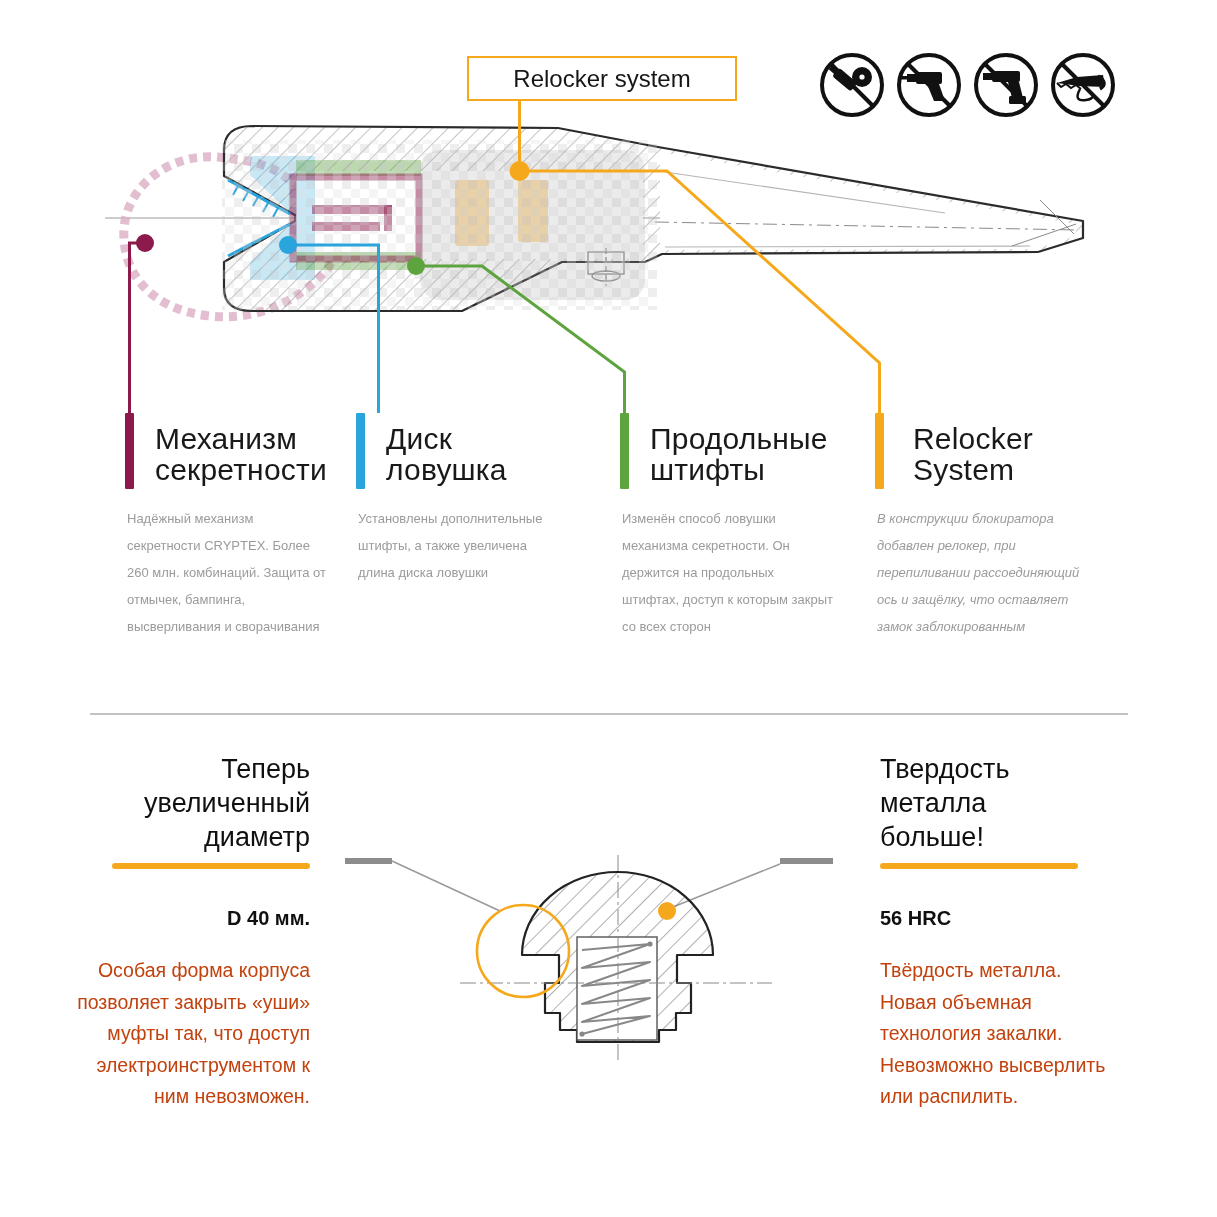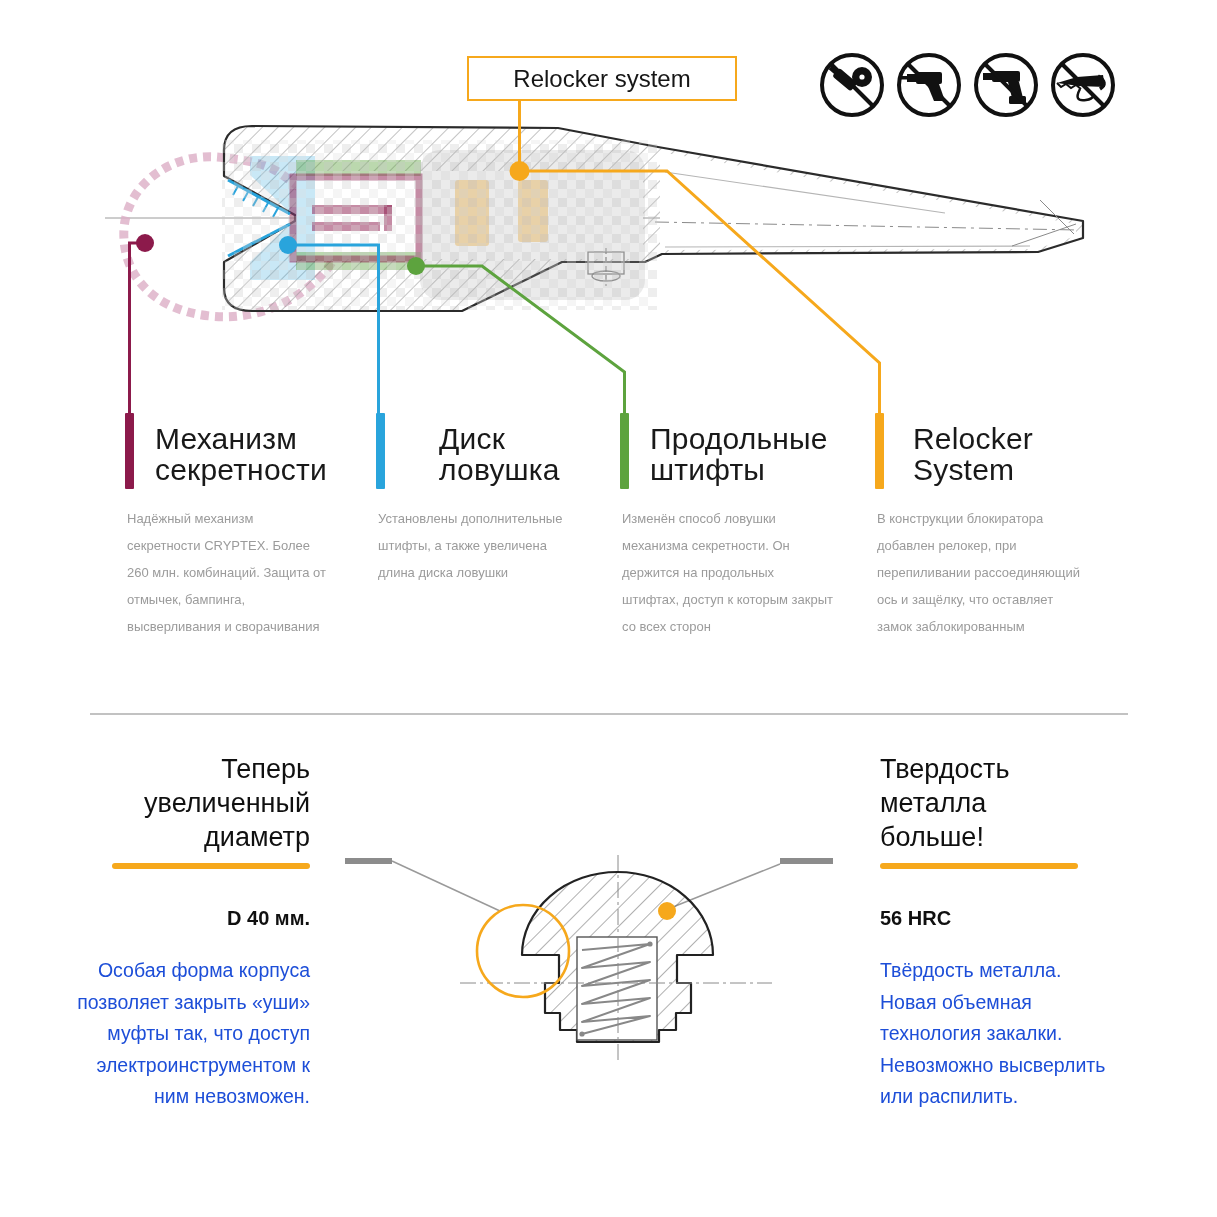--- a/index.html
+++ b/index.html
@@ -39,35 +39,35 @@
   .feature h3{
     margin-left:30px;margin-top:12px;
     font-size:30px;line-height:31px;font-weight:400;color:#191919;
     white-space:pre-line;letter-spacing:.2px;
   }
   .feature p{
     position:absolute;left:2px;top:94px;
     font-size:13px;line-height:27px;color:var(--gray-text);
   }
   #feature-1{left:125px;} #feature-1 p{width:202px;}
-  #feature-2{left:376px;padding-left:33px;} #feature-2 p{width:205px;}
+  #feature-2{left:356px;} #feature-2 p{width:205px;}
   #feature-3{left:620px;} #feature-3 p{width:212px;}
-  #feature-4{left:875px;padding-left:8px;} #feature-4 p{width:207px;}
+  #feature-4{left:875px;padding-left:8px;} #feature-4 p{width:207px;font-style:italic;}
 
   .divider{left:90px;top:713px;width:1038px;height:2px;background:#C2C2C2;}
 
   
   .spec{top:752px;width:245px;}
   .spec .spec-title{
     font-size:27px;line-height:34px;font-weight:400;color:#101010;
     white-space:pre-line;
   }
   .spec .underline{height:6px;width:198px;background:var(--yellow);border-radius:3px;margin-top:9px;}
   .spec .spec-value{font-size:20px;line-height:30px;font-weight:700;color:#101010;margin-top:34px;}
-  .spec .spec-body{font-size:19.5px;line-height:31.5px;color:#1d4ed8;margin-top:22px;}
+  .spec .spec-body{font-size:19.5px;line-height:31.5px;color:#c2410c;margin-top:22px;}
   .spec-left{left:65px;text-align:right;}
   .spec-left .underline{margin-left:auto;}
   .spec-left .spec-body{width:245px;}
   .spec-right{left:880px;text-align:left;width:240px;}
   .spec-right .spec-body{width:236px;}
 
   .bottom-svg{left:330px;top:840px;width:520px;height:230px;z-index:2;pointer-events:none;}
 </style>
 </head>
 <body>

